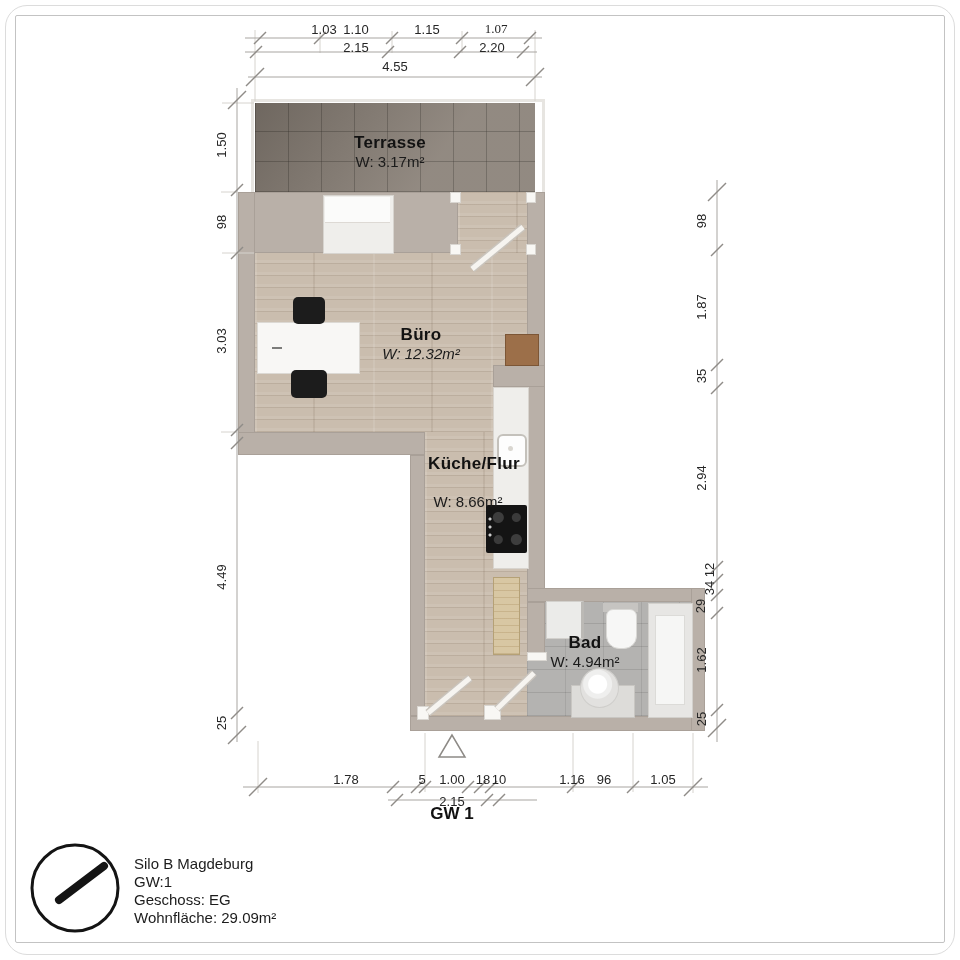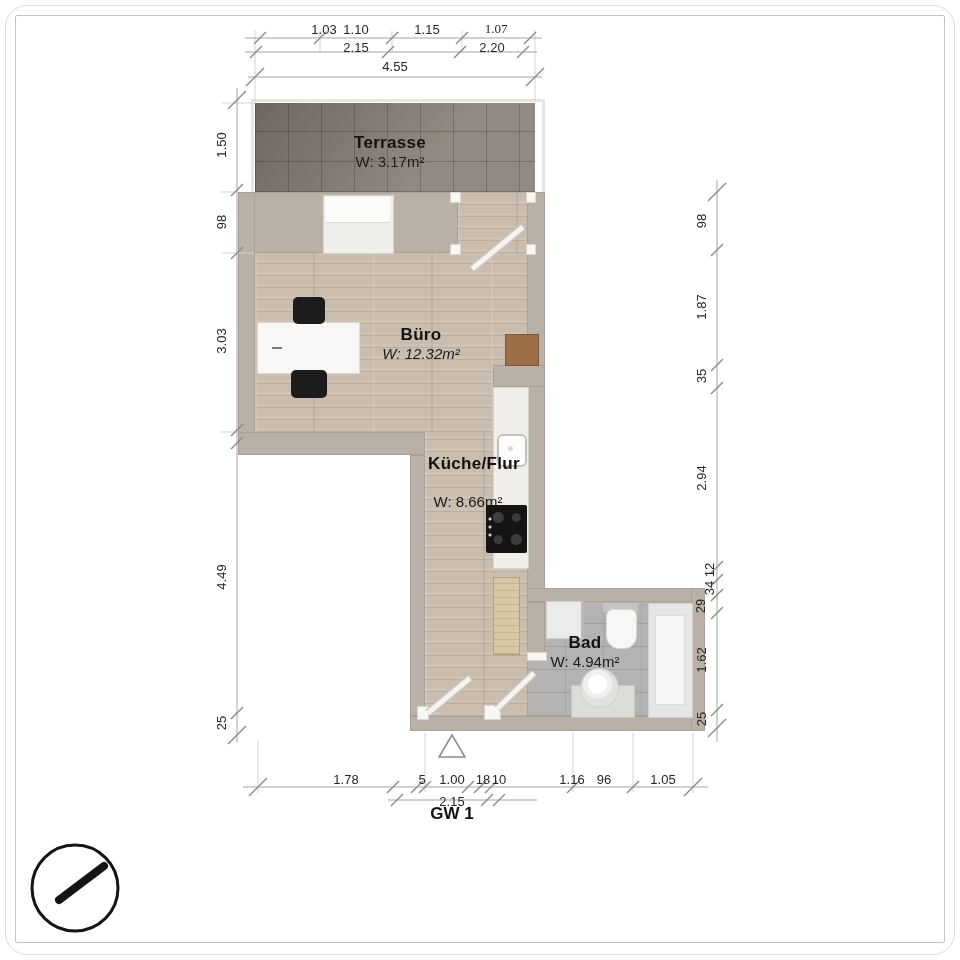--- a/index.html
+++ b/index.html
@@ -270,13 +270,19 @@
   <span class="dim" style="left:452px;top:779px;">1.00</span>
   <span class="dim" style="left:483px;top:779px;">18</span>
   <span class="dim" style="left:499px;top:779px;">10</span>
   <span class="dim" style="left:536px;top:779px;margin-left:36px;">1.16</span>
   <span class="dim" style="left:604px;top:779px;">96</span>
   <span class="dim" style="left:663px;top:779px;">1.05</span>
   <span class="dim" style="left:452px;top:801px;">2.15</span>
 
   <span class="gw1" style="left:452px;top:766px;margin-top:48px;">GW 1</span>
 
+  <div class="abs legend">
+    <span>Silo B Magdeburg</span>
+    <span>GW:1</span>
+    <span>Geschoss: EG</span>
+    <span>Wohnfläche: 29.09m²</span>
+  </div>
 </div>
 
 </body></html>

